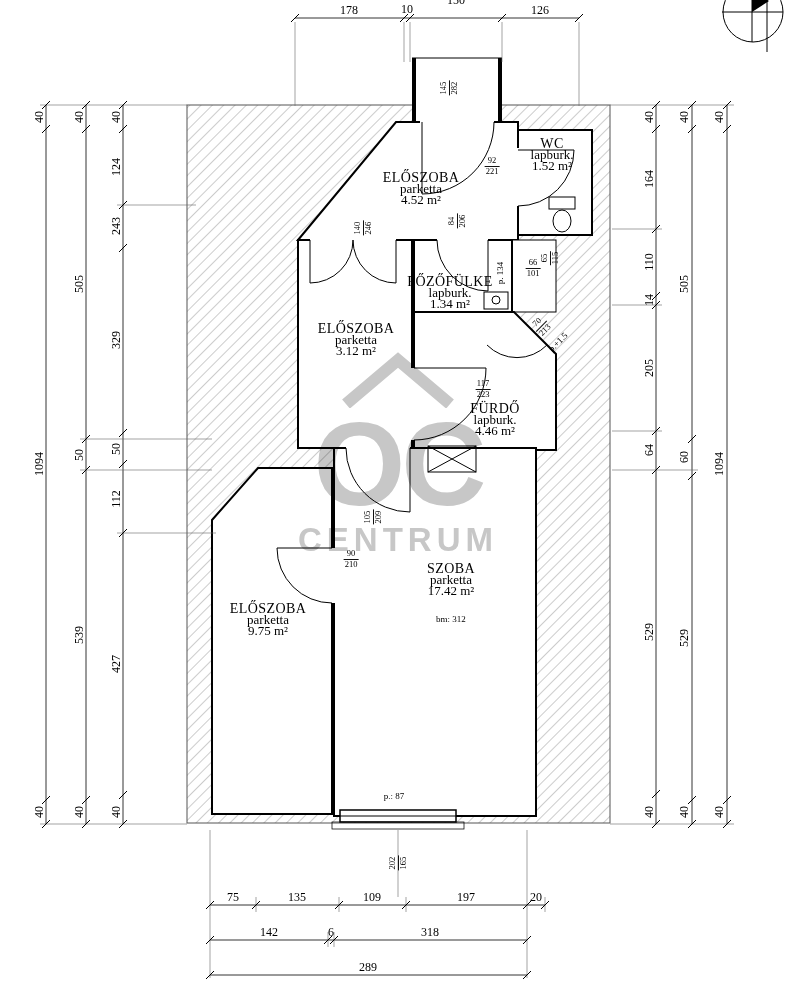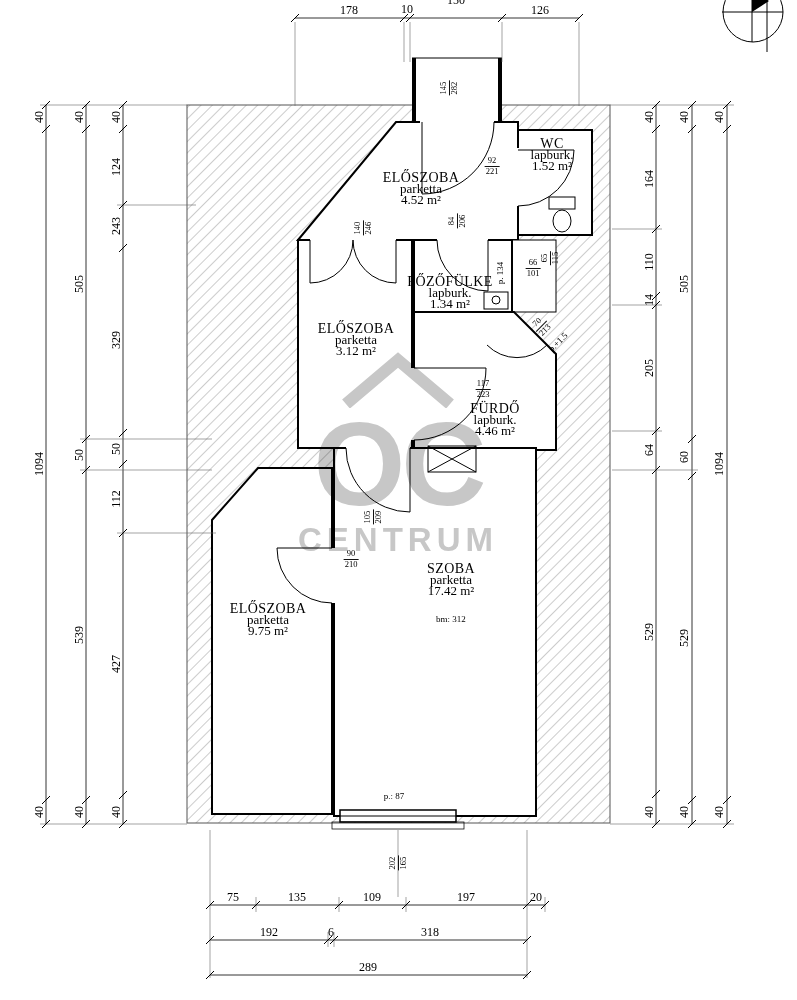--- a/index.html
+++ b/index.html
@@ -312,21 +312,21 @@
   <span class="dim rv" style="left:719px;top:117px">40</span>
   <span class="dim rv" style="left:719px;top:464px">1094</span>
   <span class="dim rv" style="left:719px;top:812px">40</span>
 
   <span class="dim" style="left:233px;top:897px">75</span>
   <span class="dim" style="left:297px;top:897px">135</span>
   <span class="dim" style="left:372px;top:897px">109</span>
   <span class="dim" style="left:466px;top:897px">197</span>
   <span class="dim" style="left:536px;top:897px">20</span>
 
-  <span class="dim" style="left:269px;top:932px">192</span>
+  <span class="dim" style="left:269px;top:932px">142</span>
   <span class="dim" style="left:331px;top:932px">6</span>
   <span class="dim" style="left:430px;top:932px">318</span>
 
   <span class="dim" style="left:368px;top:967px">289</span>
 
   <span class="frac rv" style="left:449px;top:88px">
     <i>145</i>
       <i>282</i>
     </span>
   <span class="frac" style="left:492px;top:166px">

